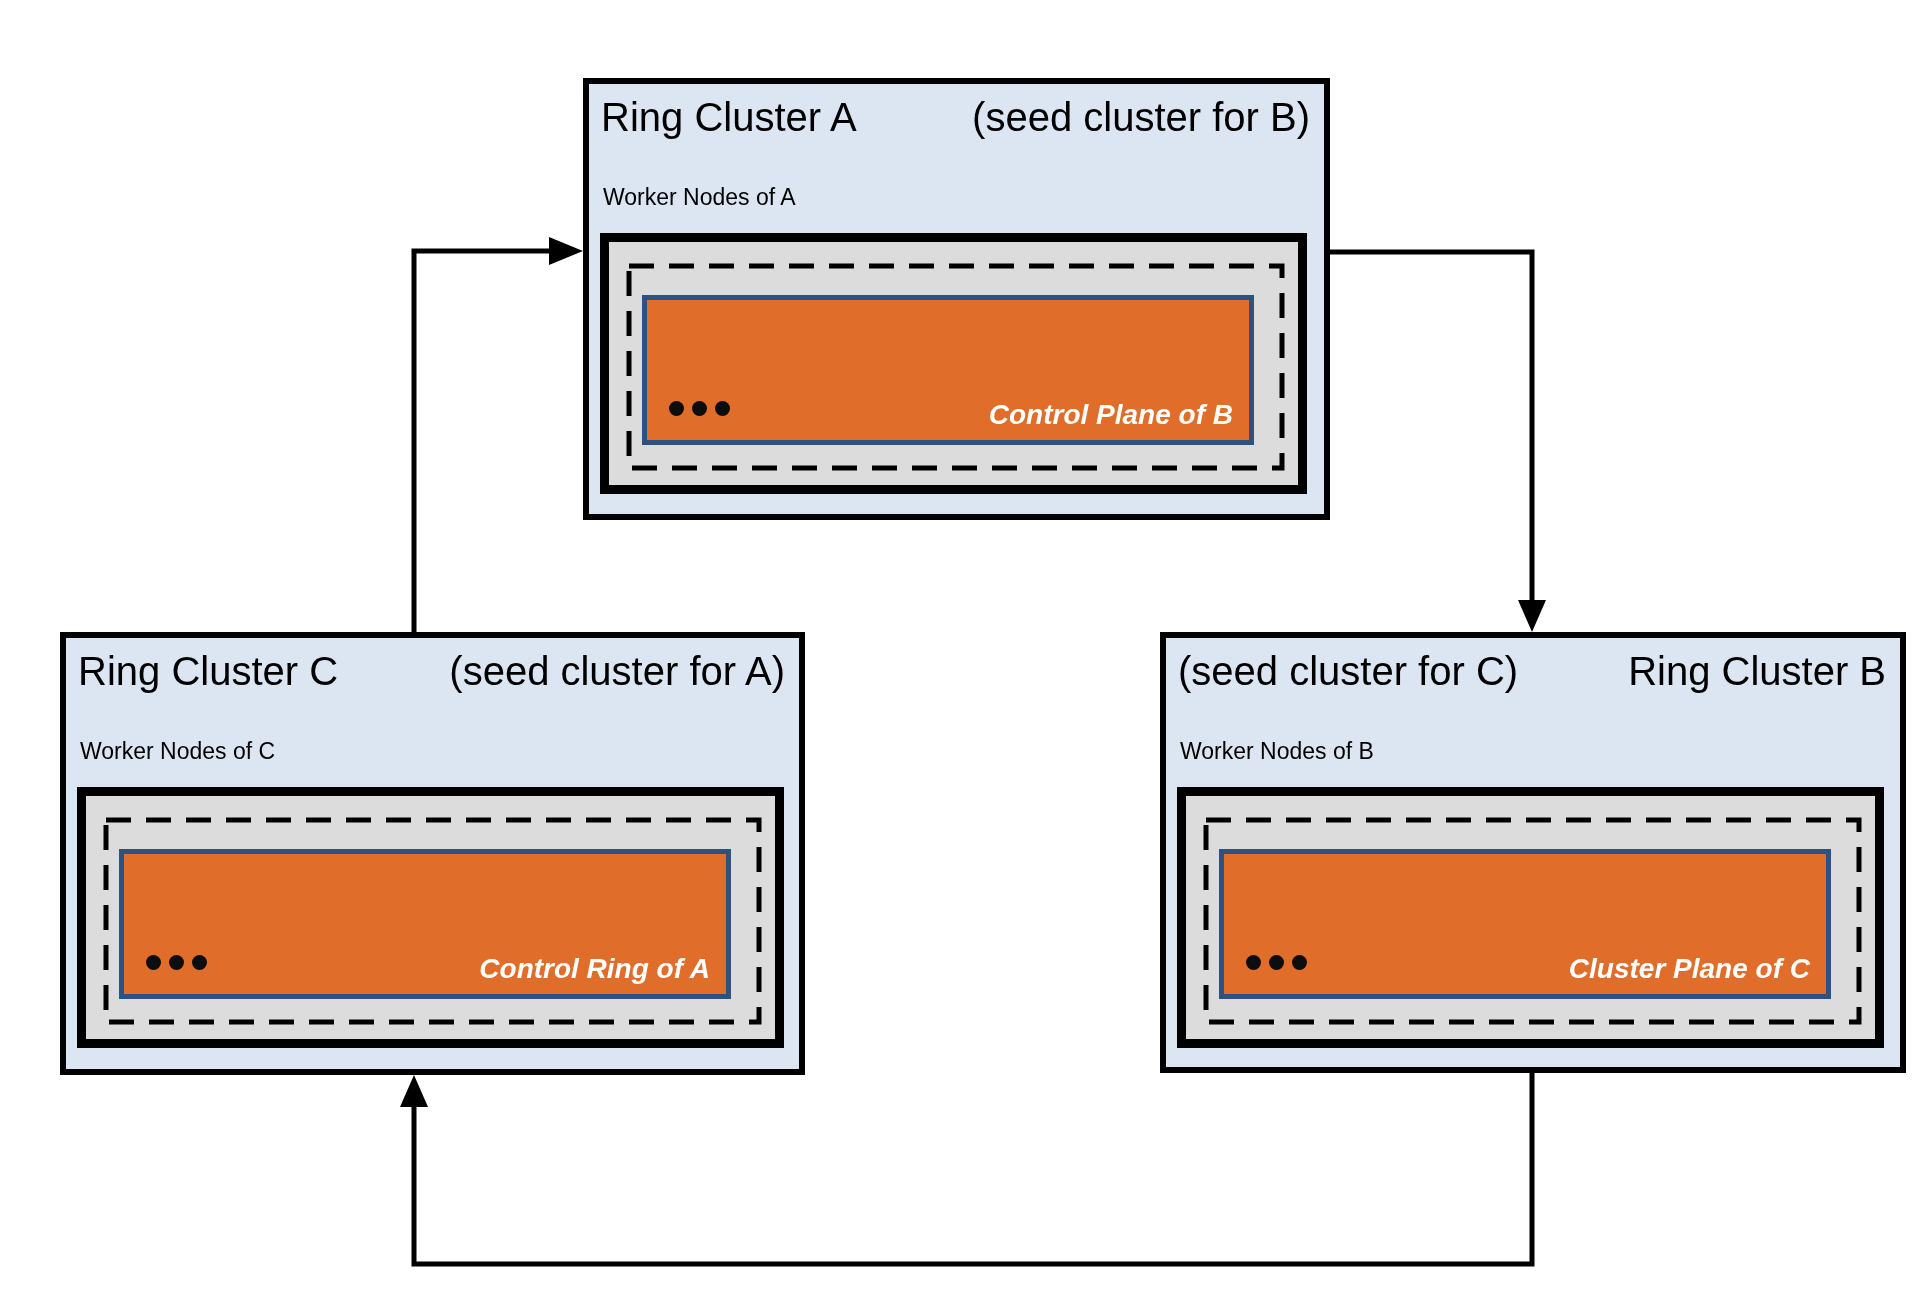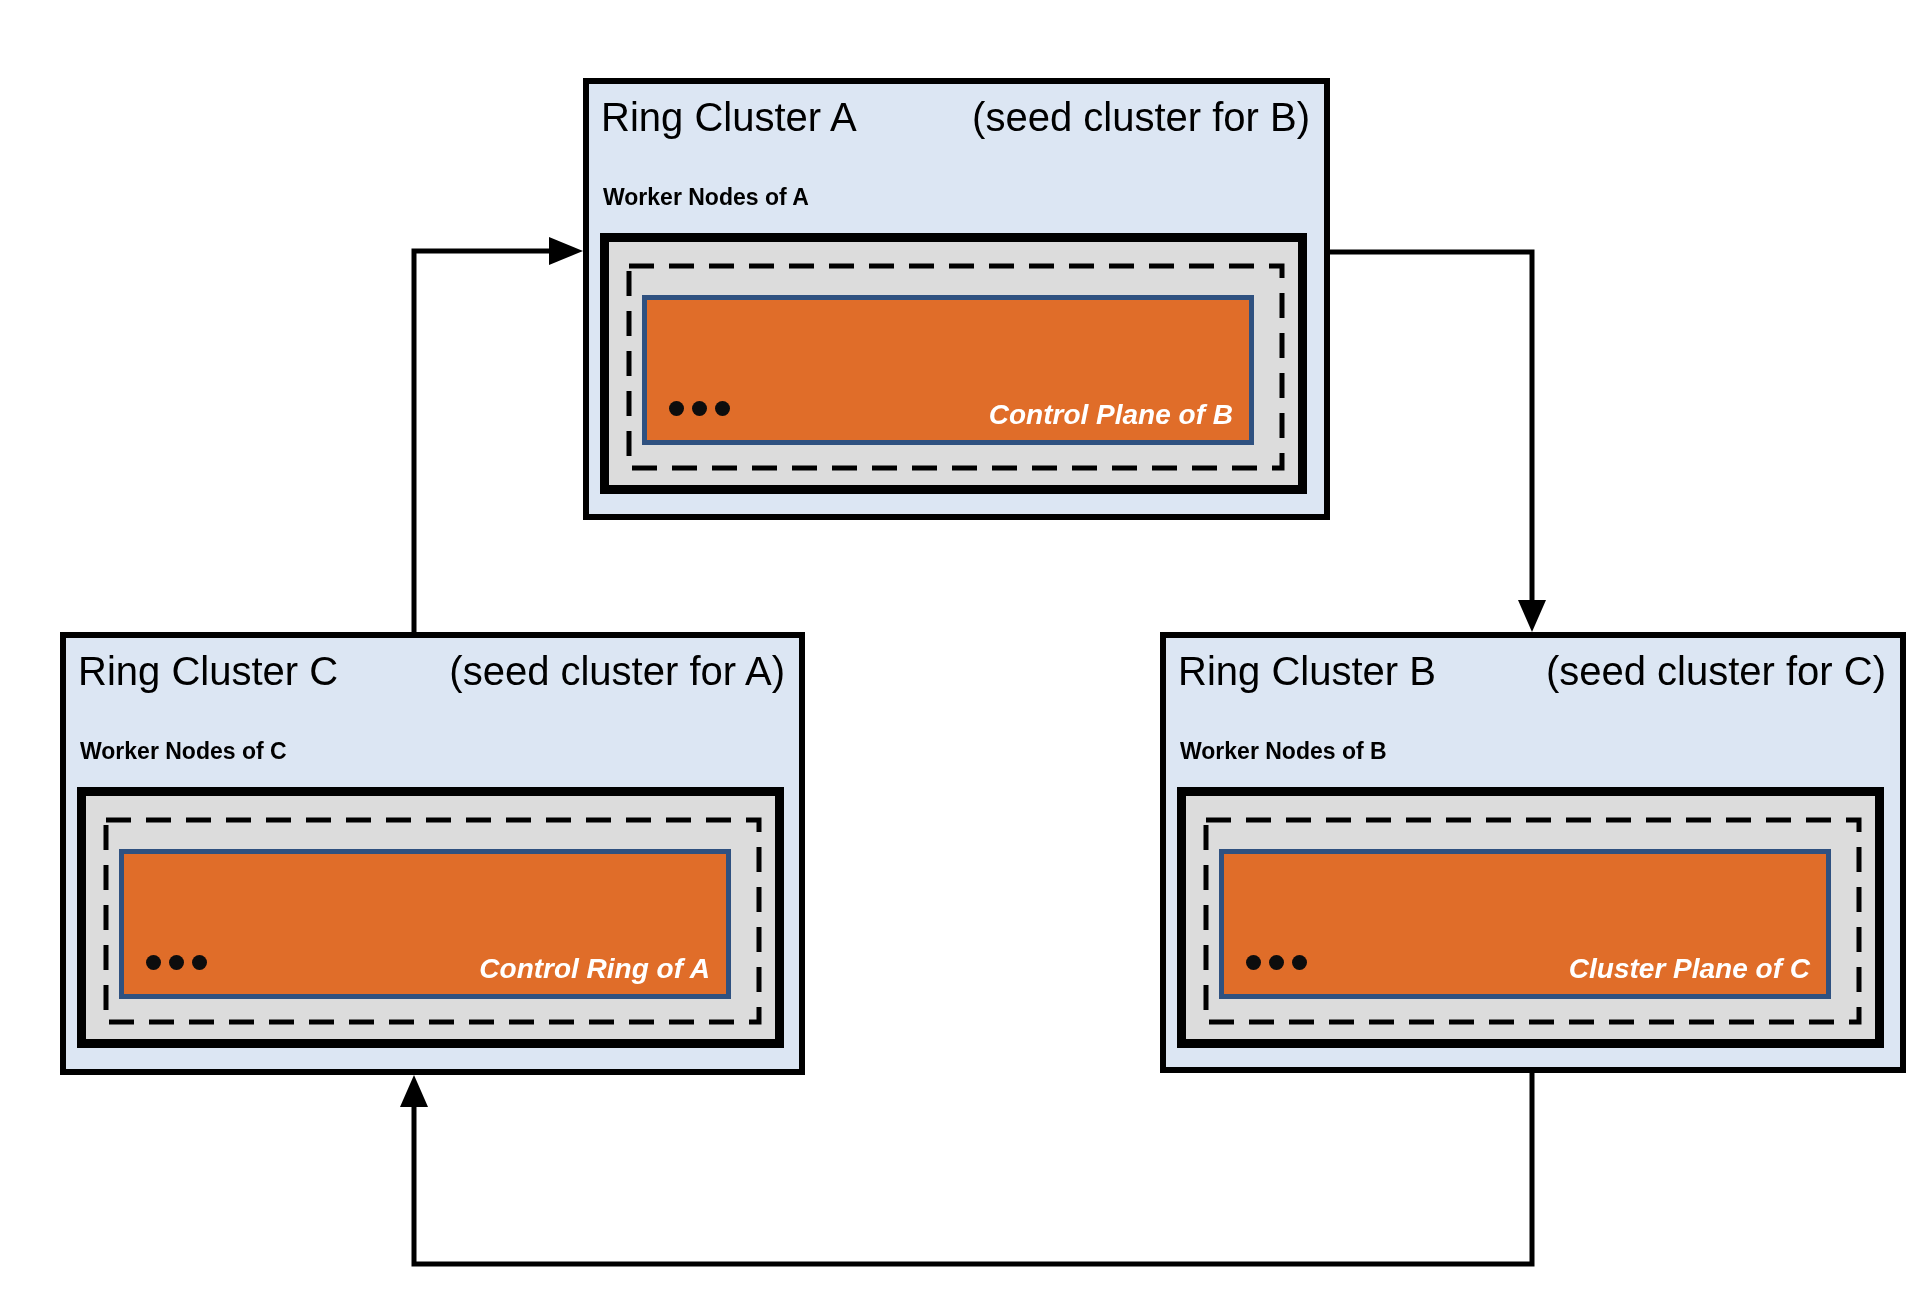--- a/index.html
+++ b/index.html
@@ -10,21 +10,21 @@
   #arrows{position:absolute;left:0;top:0;}
   .cluster{position:absolute;background:#dce6f3;border:6px solid #000;box-sizing:border-box;}
   #cluster-a{left:583px;top:30px;width:747px;height:442px;margin-top:48px;}
   #cluster-c{left:40px;top:632px;width:745px;height:443px;margin-left:20px;}
   #cluster-b{left:1160px;top:632px;width:746px;height:441px;}
   .cluster-title{
     position:absolute;left:12px;right:14px;top:10px;
     display:flex;justify-content:space-between;align-items:baseline;
     font-size:40px;line-height:1.15;white-space:nowrap;
   }
-  .worker-label{position:absolute;left:14px;top:100px;font-size:23px;font-weight:bold;}
+  .worker-label{position:absolute;left:14px;top:100px;font-size:23px;font-weight:normal;}
   .node-box{
     position:absolute;left:11px;top:149px;width:707px;height:261px;
     background:#dcdcdc;border:9px solid #000;box-sizing:border-box;
   }
   .dashed-rect{position:absolute;left:37px;top:179px;width:659px;height:208px;}
   .control-plane{
     position:absolute;left:53px;top:211px;width:612px;height:150px;
     background:#e06d29;border:5px solid #2f5180;box-sizing:border-box;
     display:flex;justify-content:space-between;align-items:flex-end;
     padding:0 16px 8px 22px;
@@ -89,22 +89,22 @@
         <i class="dot"></i>
           <i class="dot"></i>
           <i class="dot"></i>
       </div>
       <div class="cp-label">Control Ring of A</div>
     </div>
   </section>
 
   <section class="cluster" id="cluster-b">
     <div class="cluster-title">
+      <span>(seed cluster for C)</span>
       <span>Ring Cluster B</span>
-      <span>(seed cluster for C)</span>
     </div>
     <div class="worker-label">Worker Nodes of B</div>
     <div class="node-box"></div>
     <svg class="dashed-rect" width="659" height="208" viewBox="0 0 659 208">
       <rect x="3" y="3" width="653" height="202" fill="none" stroke="#000" stroke-width="5" stroke-dasharray="25 15"></rect>
     </svg>
     <div class="control-plane">
       <div class="dots">
         <i class="dot"></i>
           <i class="dot"></i>

